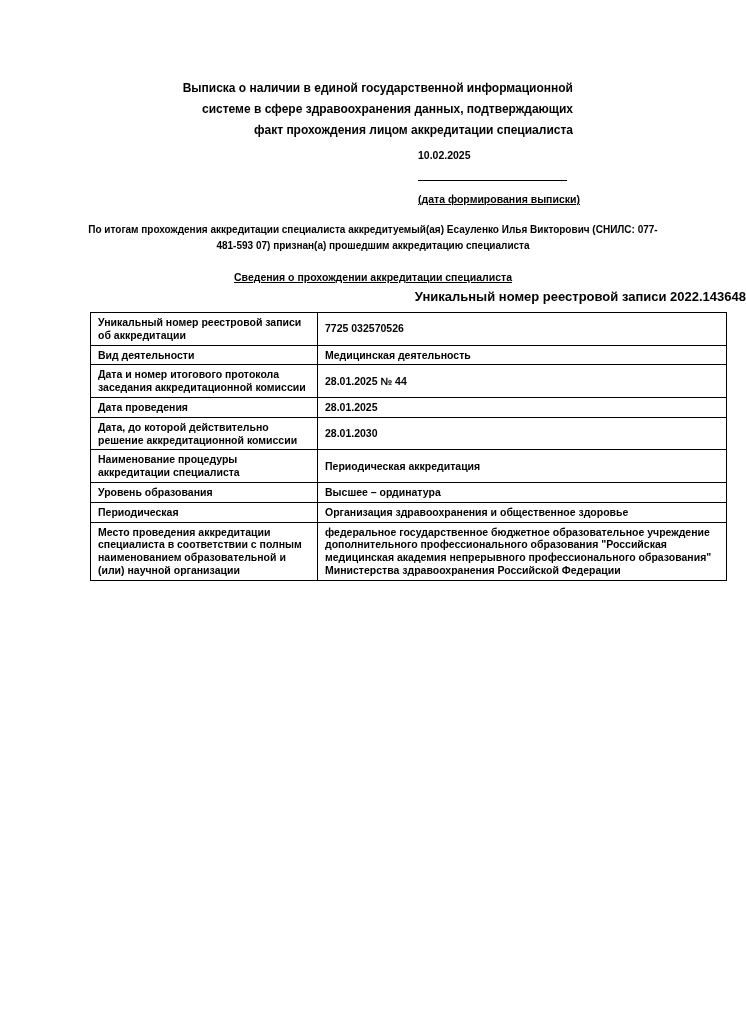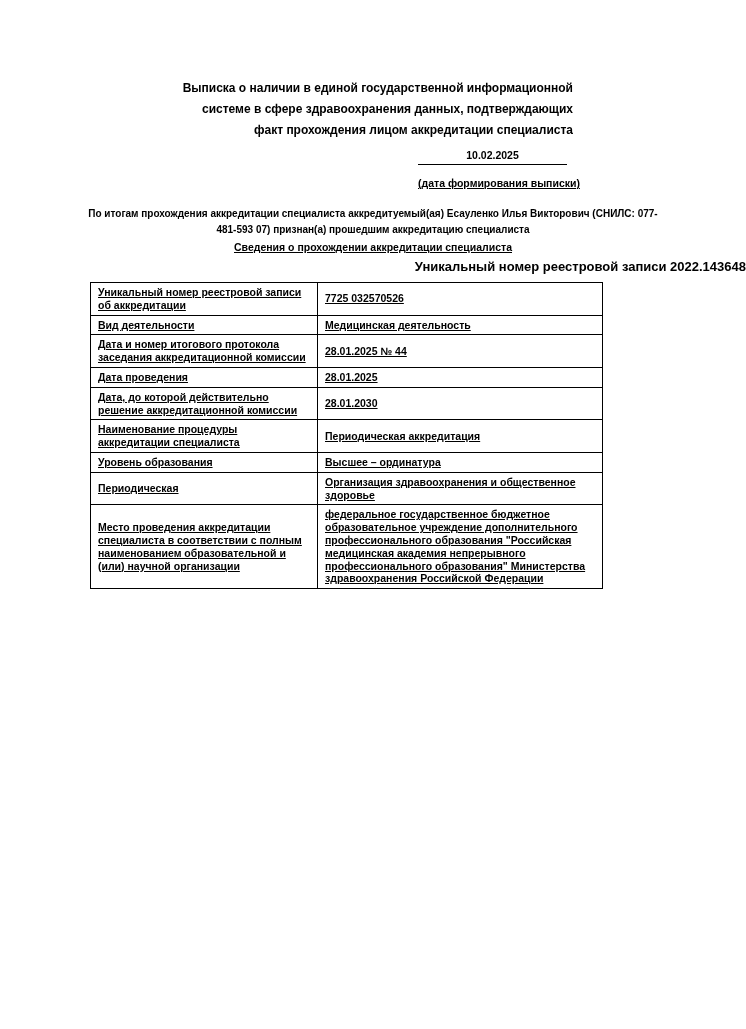--- a/index.html
+++ b/index.html
@@ -26,60 +26,58 @@
     max-width: 400px;
     text-align: right;
     font-size: 12px;
     line-height: 21px;
   }
   .date-block {
     width: 149px;
     margin: 8px 0 0 418px;
   }
   .date-value {
-    text-align: center;
     font-size: 10.5px;
     line-height: 13px;
-    padding-bottom: 2px;
+    padding-bottom: 18px;
     border-bottom: 1.5px solid #000;
   }
   .date-caption {
     margin-top: 12px;
     text-align: center;
     font-size: 10.5px;
     line-height: 13px;
     text-decoration: underline;
     white-space: nowrap;
   }
   .intro {
     margin: 16px auto 0 auto;
     max-width: 588px;
     text-align: center;
     font-size: 10px;
     line-height: 16px;
   }
   .section-heading {
-    margin-top: 3px;
+    margin-top: 17px;
     text-align: center;
     font-size: 10.5px;
     line-height: 13px;
     text-decoration: underline;
   }
   .record-heading {
     margin-top: 4px;
     text-align: right;
     font-size: 13px;
     line-height: 17px;
   }
   table.acc-table {
     margin: 7px 0 0 90px;
-    width: 513px;
+    width: 637px;
     border-collapse: collapse;
     table-layout: fixed;
-    text-decoration: underline;
   }
   table.acc-table td {
     border: 1.5px solid #000;
     font-size: 10.5px;
     line-height: 12.8px;
     font-weight: bold;
     padding: 3px 7px;
     vertical-align: middle;
     word-wrap: break-word;
   }

